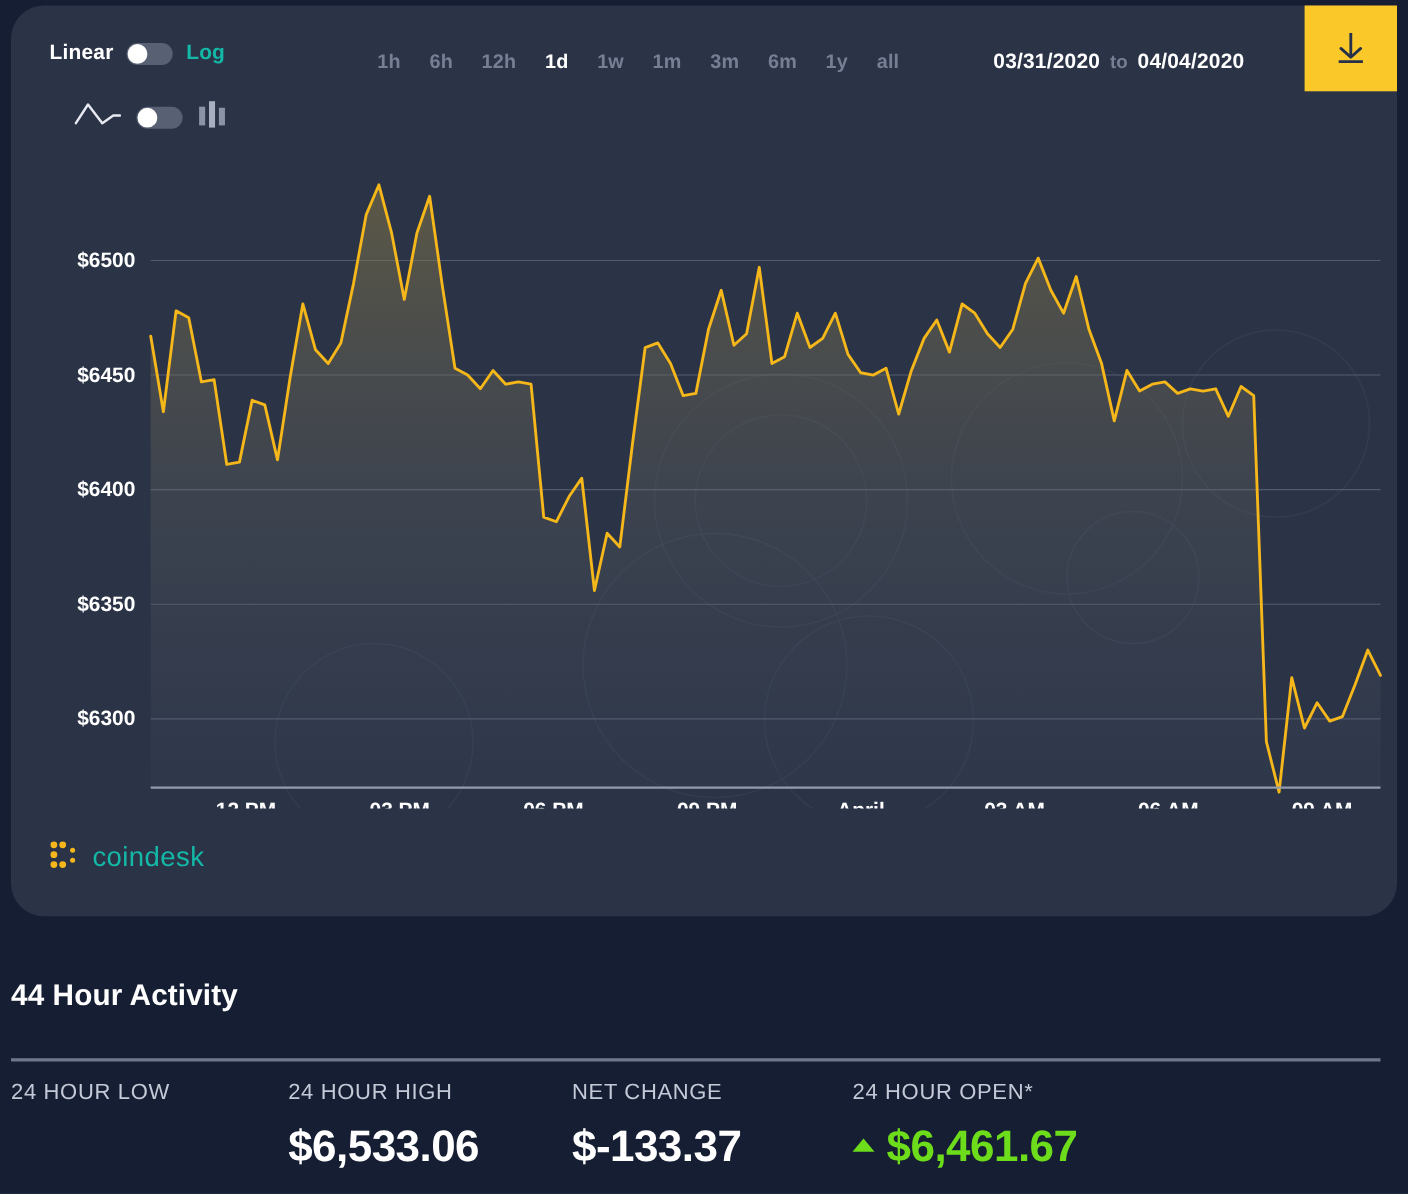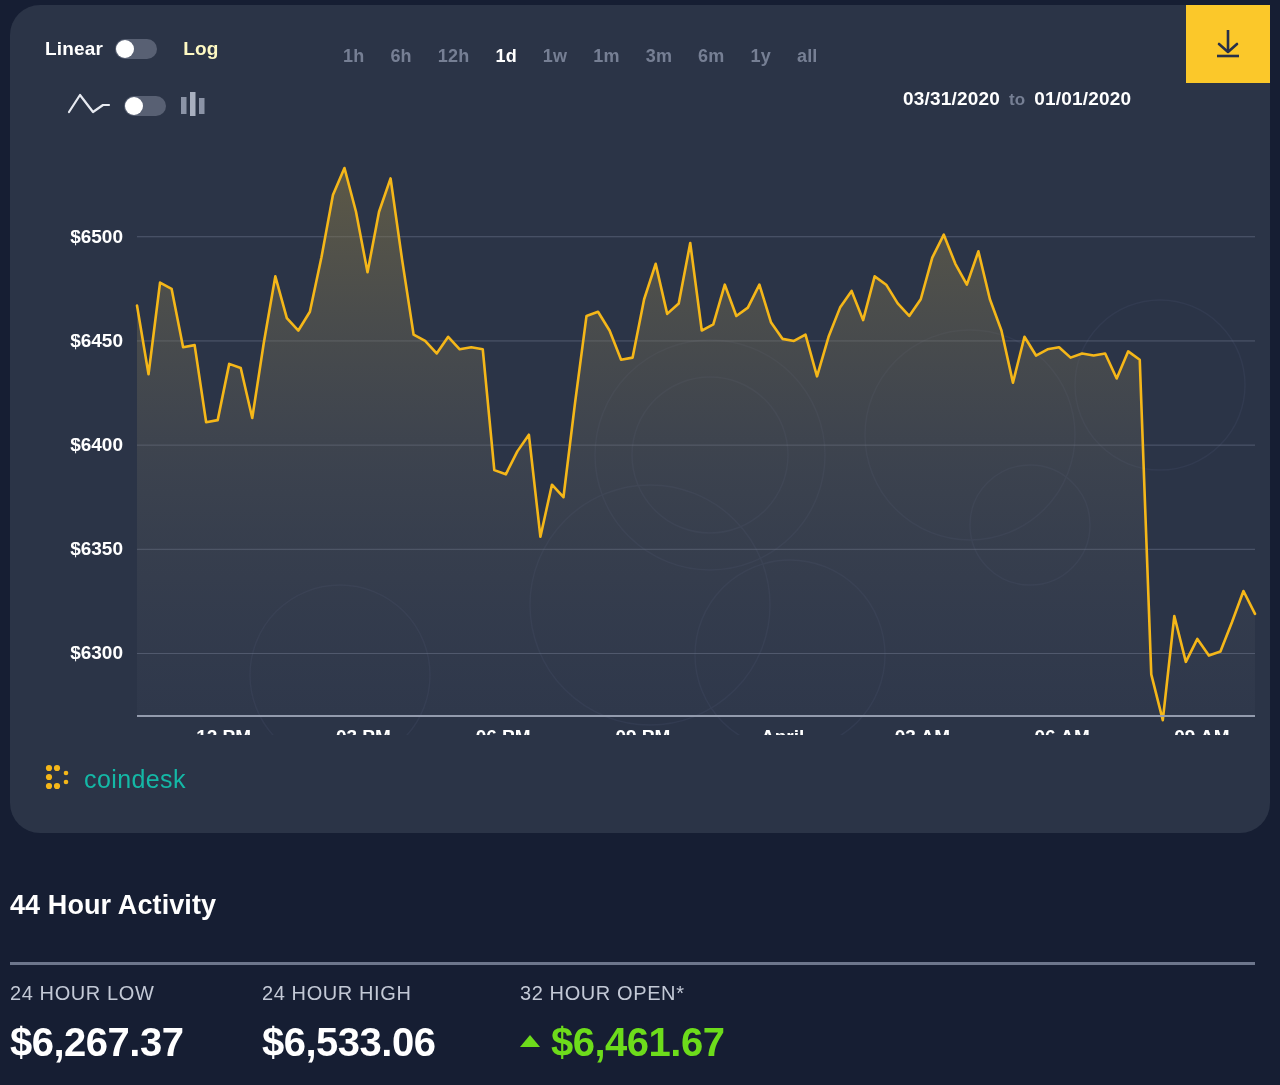--- a/index.html
+++ b/index.html
@@ -17,21 +17,21 @@
     width:1260px; height:828px;
     background:#2b3447;
     border-radius:30px;
   }
 
   
   .toolbar-row1{ position:absolute; left:0; top:0; width:100%; height:72px; }
   .scale-group{ position:absolute; left:35px; top:33px; display:flex; align-items:center; gap:12px; }
   .scale-label{ font-size:19px; font-weight:bold; letter-spacing:.2px; }
   .scale-label.active{ color:#ffffff; }
-  .scale-label.inactive{ color:#fef9c3;margin-left:14px; }
+  .scale-label.inactive{ color:#14b8a6; }
 
   .toggle{
     width:42px; height:20px; border-radius:10px;
     background:#586073; position:relative; cursor:pointer; flex:none;
   }
   .toggle .knob{
     position:absolute; left:1px; top:1px;
     width:18px; height:18px; border-radius:50%;
     background:#ffffff;
   }
@@ -39,21 +39,21 @@
   .type-group{ position:absolute; left:57px; top:84px; display:flex; align-items:center; gap:13px; }
 
   
   .ranges{ position:absolute; left:320px; top:41px; display:flex; align-items:baseline; }
   .range{
     font-size:18px; font-weight:bold; color:#798losing;
     color:#767f94; padding:0 13px; cursor:pointer; letter-spacing:.2px;
   }
   .range.active{ color:#ffffff; }
 
-  .daterange{ position:absolute; left:893px; top:41px; display:flex; align-items:baseline; gap:9px;margin-top:42px; }
+  .daterange{ position:absolute; left:893px; top:41px; display:flex; align-items:baseline; gap:9px; }
   .date{ font-size:19px; font-weight:bold; color:#ffffff; cursor:pointer; letter-spacing:.2px;}
   .to{ font-size:17px; font-weight:bold; color:#767f94; }
 
   .download-btn{
     position:absolute; right:0; top:0;
     width:84px; height:78px;
     background:#fbc82a; border:none; cursor:pointer;
   }
 
   
@@ -133,21 +133,21 @@
       <span class="range">1m</span>
       <span class="range">3m</span>
       <span class="range">6m</span>
       <span class="range">1y</span>
       <span class="range">all</span>
     </div>
 
     <div class="daterange">
       <span class="date">03/31/2020</span>
       <span class="to">to</span>
-      <span class="date">01/01/2020</span>
+      <span class="date">04/04/2020</span>
     </div>
 
     <button class="download-btn">
       <span>
         <svg width="42" height="42" viewBox="0 0 42 42">
           <line x1="21" y1="8" x2="21" y2="29" stroke="#26304a" stroke-width="2.6"></line>
           <polyline points="12,22 21,30 30,22" fill="none" stroke="#26304a" stroke-width="2.6" stroke-linecap="round" stroke-linejoin="round"></polyline>
           <line x1="10" y1="34" x2="32" y2="34" stroke="#26304a" stroke-width="2.6"></line>
         </svg>
       </span>
@@ -223,26 +223,29 @@
     <span class="brandtext">coindesk</span>
   </div>
 </div>
 
 <div class="activity-title">44 Hour Activity</div>
 <div class="divider"></div>
 
 <div class="stats">
   <div class="stat s0">
     <div class="stat-label">24 HOUR LOW</div>
-    <div class="stat-value">$6,267.37</div>
   </div>
   <div class="stat s1">
     <div class="stat-label">24 HOUR HIGH</div>
     <div class="stat-value">$6,533.06</div>
   </div>
+  <div class="stat s2">
+    <div class="stat-label">NET CHANGE</div>
+    <div class="stat-value">$-133.37</div>
+  </div>
   <div class="stat s3">
-    <div class="stat-label">32 HOUR OPEN*</div>
+    <div class="stat-label">24 HOUR OPEN*</div>
     <div class="stat-value up">
       <span class="caret-up"></span>
       <span>$6,461.67</span>
     </div>
   </div>
 </div>
 
 </body></html>

